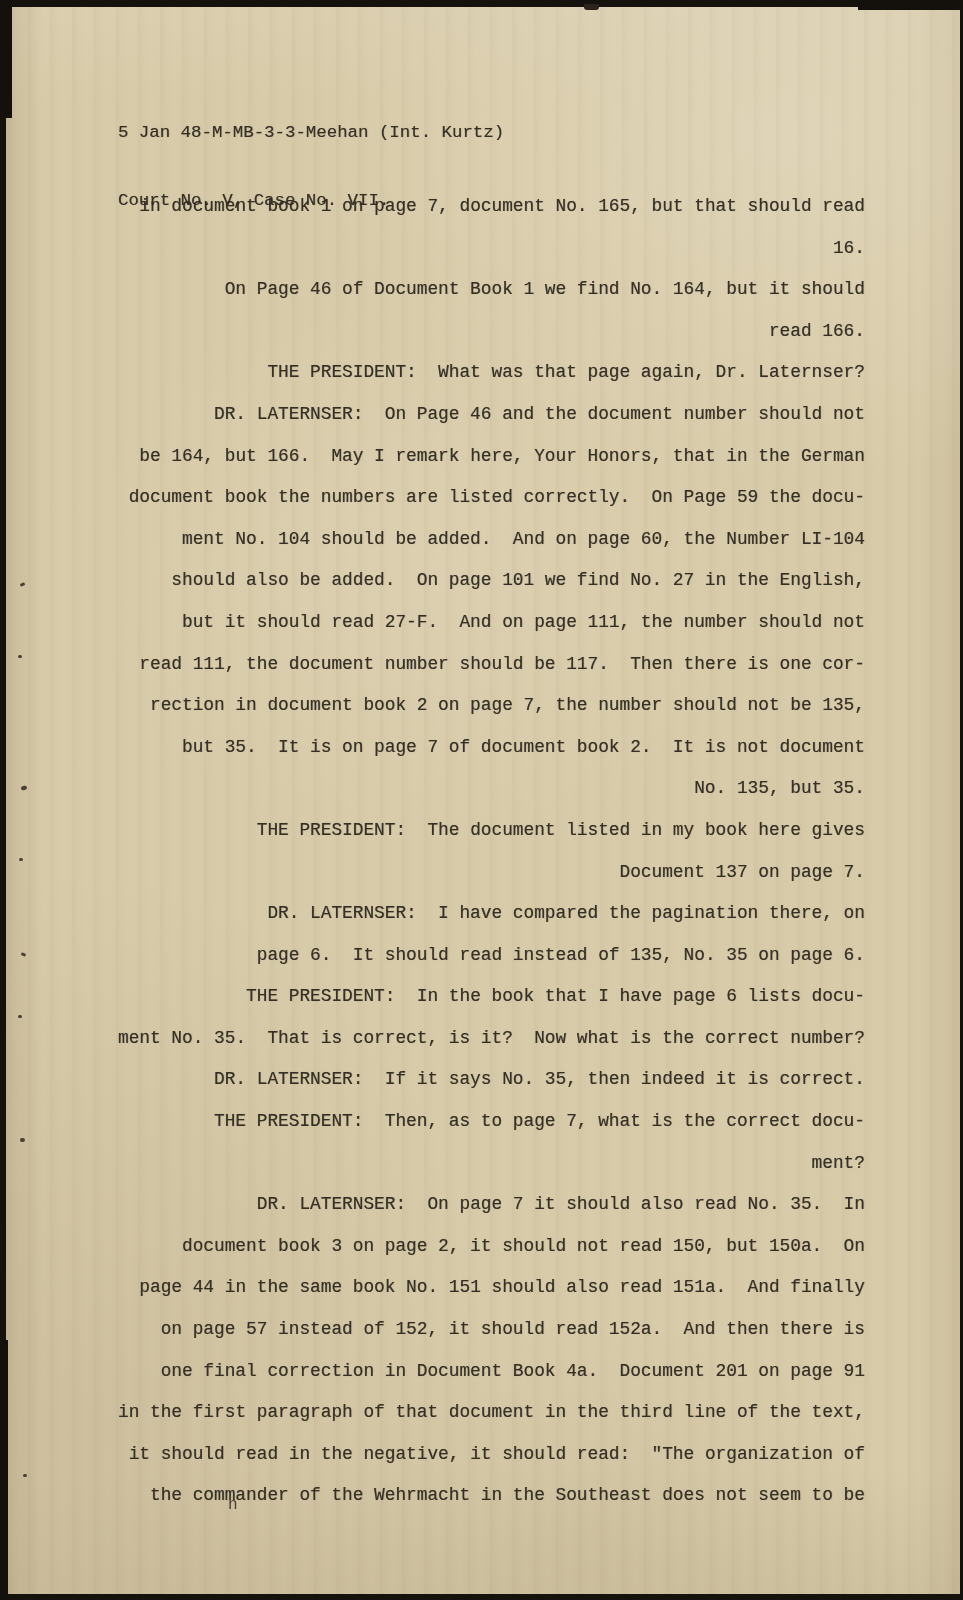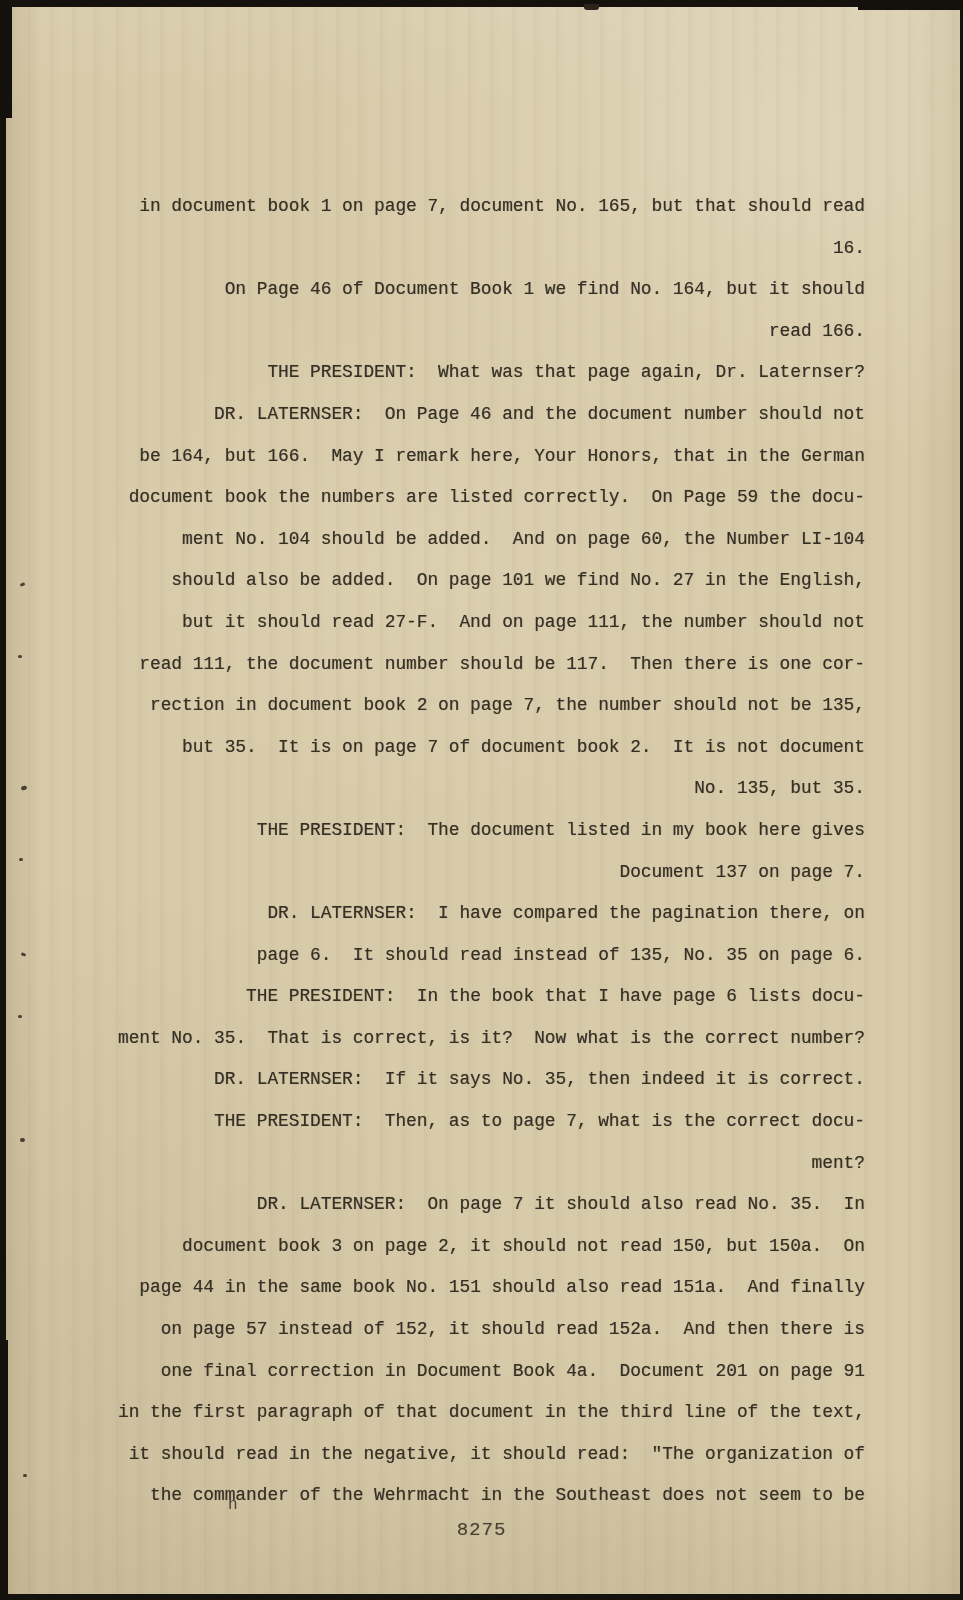--- a/index.html
+++ b/index.html
@@ -82,26 +82,29 @@
     background: rgba(40,34,27,0.8);
     border-radius: 2px;
   }
 </style>
 </head>
 <body>
 
 <div id="stage">
   <div id="paper"></div>
 
+  <div id="header" class="ink">
+    <div>5 Jan 48-M-MB-3-3-Meehan (Int. Kurtz)</div>
+    <div>Court No. V, Case No. VII.</div>
+  </div>
 
   <div id="body-block" class="ink"><div class="tline">in document book 1 on page 7, document No. 165, but that should read</div><div class="tline">16.</div><div class="tline indent">On Page 46 of Document Book 1 we find No. 164, but it should</div><div class="tline">read 166.</div><div class="tline indent">THE PRESIDENT:  What was that page again, Dr. Laternser?</div><div class="tline indent">DR. LATERNSER:  On Page 46 and the document number should not</div><div class="tline">be 164, but 166.  May I remark here, Your Honors, that in the German</div><div class="tline">document book the numbers are listed correctly.  On Page 59 the docu-</div><div class="tline">ment No. 104 should be added.  And on page 60, the Number LI-104</div><div class="tline">should also be added.  On page 101 we find No. 27 in the English,</div><div class="tline">but it should read 27-F.  And on page 111, the number should not</div><div class="tline">read 111, the document number should be 117.  Then there is one cor-</div><div class="tline">rection in document book 2 on page 7, the number should not be 135,</div><div class="tline">but 35.  It is on page 7 of document book 2.  It is not document</div><div class="tline">No. 135, but 35.</div><div class="tline indent">THE PRESIDENT:  The document listed in my book here gives</div><div class="tline">Document 137 on page 7.</div><div class="tline indent">DR. LATERNSER:  I have compared the pagination there, on</div><div class="tline">page 6.  It should read instead of 135, No. 35 on page 6.</div><div class="tline indent">THE PRESIDENT:  In the book that I have page 6 lists docu-</div><div class="tline">ment No. 35.  That is correct, is it?  Now what is the correct number?</div><div class="tline indent">DR. LATERNSER:  If it says No. 35, then indeed it is correct.</div><div class="tline indent">THE PRESIDENT:  Then, as to page 7, what is the correct docu-</div><div class="tline">ment?</div><div class="tline indent">DR. LATERNSER:  On page 7 it should also read No. 35.  In</div><div class="tline">document book 3 on page 2, it should not read 150, but 150a.  On</div><div class="tline">page 44 in the same book No. 151 should also read 151a.  And finally</div><div class="tline">on page 57 instead of 152, it should read 152a.  And then there is</div><div class="tline">one final correction in Document Book 4a.  Document 201 on page 91</div><div class="tline">in the first paragraph of that document in the third line of the text,</div><div class="tline">it should read in the negative, it should read:  "The organization of</div><div class="tline">the commander of the Wehrmacht in the Southeast does not seem to be</div></div>
 
   <div id="correction-n">n</div>
 
-  <div id="page-number">8275</div>
 
   <div class="edge" id="edge-top"></div>
   <div class="edge" id="edge-left"></div>
   <div class="edge" id="edge-bottom"></div>
   <div class="edge" id="edge-right"></div>
   <div class="edge" id="edge-tl-patch"></div>
   <div class="edge" id="edge-bl-patch"></div>
   <div class="edge" id="edge-tr-patch"></div>
   <div class="edge" id="edge-top-notch"></div>
 

